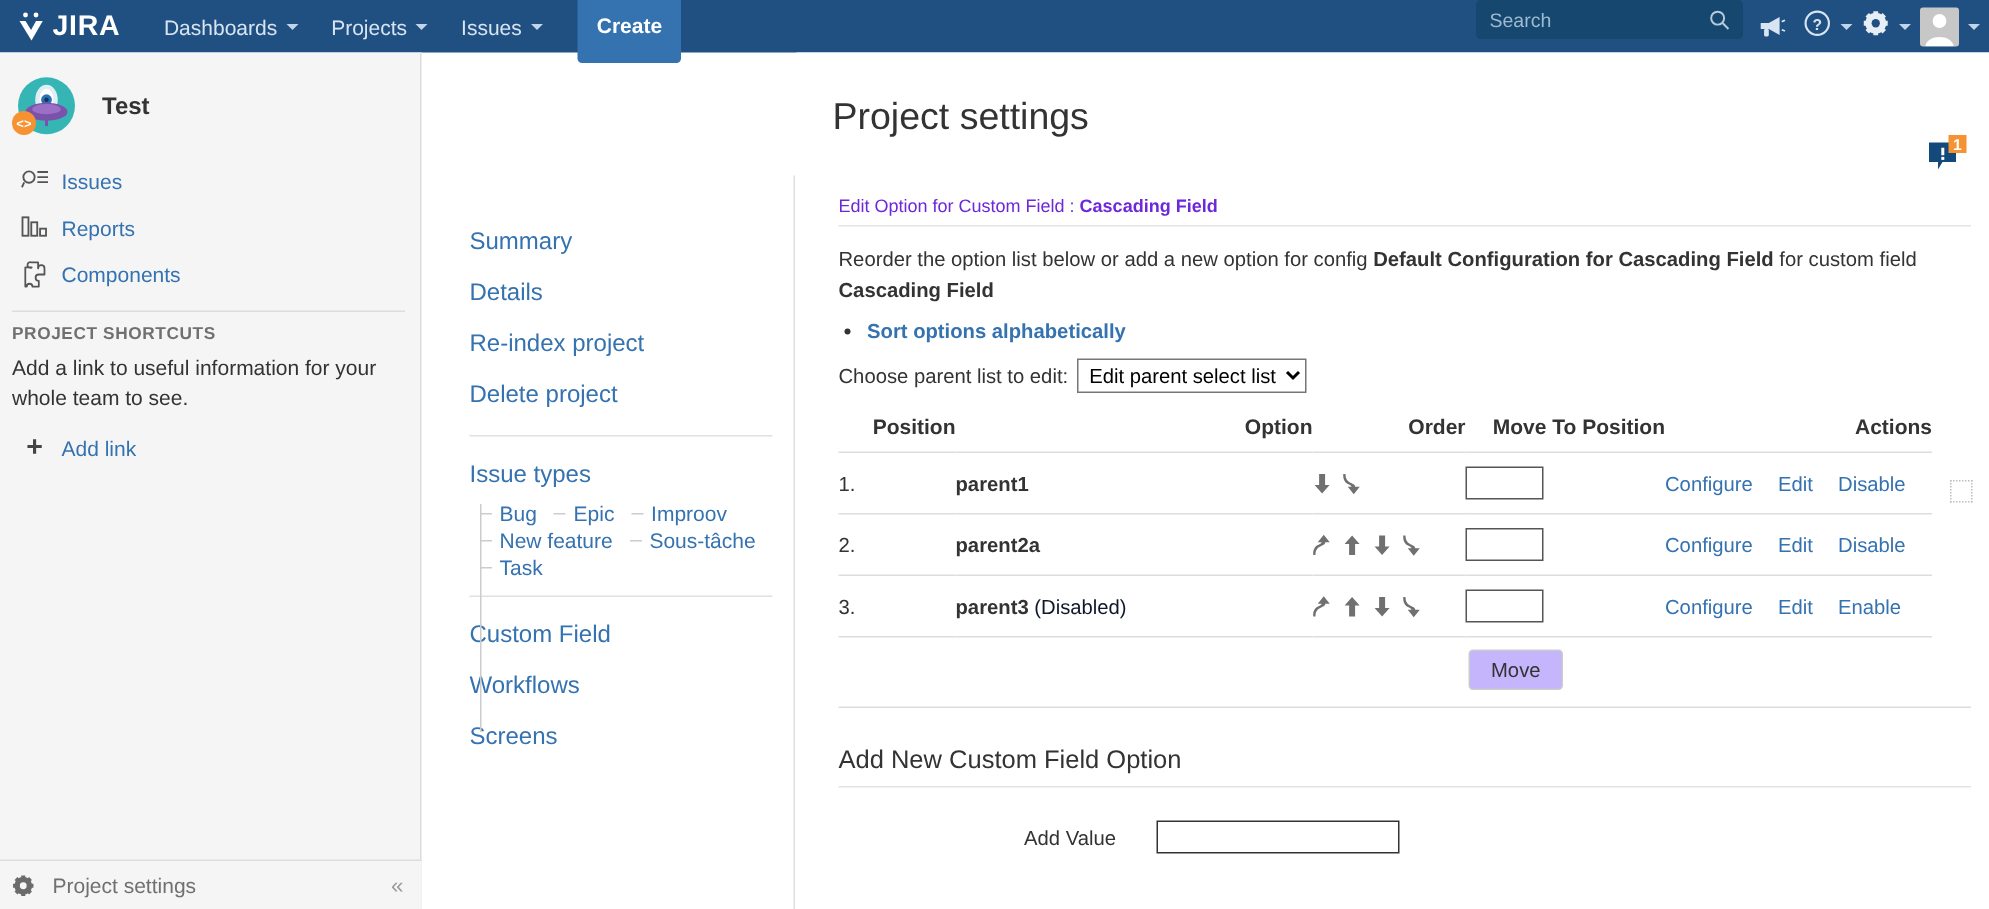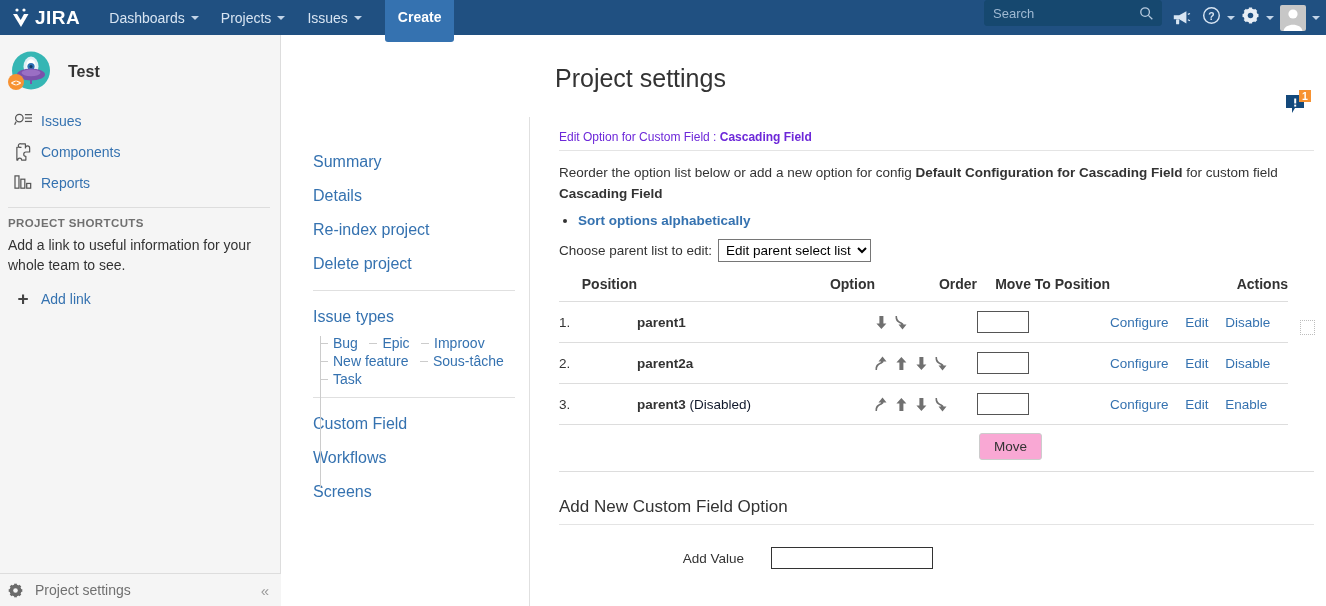--- a/index.html
+++ b/index.html
@@ -172,21 +172,21 @@
     font-family: "Liberation Sans", sans-serif; font-size: 13px; padding: 0 3px;
   }
   .acts a {
     color: #3572b0; text-decoration: none; font-size: 13.5px;
     margin-right: 13px; cursor: pointer;
   }
   .acts a:last-child { margin-right: 0; }
   .move-row { border-bottom: 1px solid #ddd; padding: 8px 0 11px 0; }
   .move-btn {
     margin-left: 420px; font-size: 13.5px; font-family: "Liberation Sans", sans-serif;
-    background: #f9a8d4; border: 1px solid #ccc; border-radius: 3px;
+    background: #c4b5fd; border: 1px solid #ccc; border-radius: 3px;
     padding: 5px 14px; cursor: pointer; color: #333;
   }
   h2.addtitle {
     font-size: 17px; font-weight: normal; color: #333;
     margin: 25px 0 7px 0;
   }
   .addrow { display: flex; align-items: center; padding-top: 11px; gap: 16px; }
   .addlabel { font-size: 13.5px; color: #333; width: 196px; text-align: right; padding-right: 11px; }
   .addinput {
     width: 162px; height: 22px; border: 1px solid #333; background: #fff;
@@ -312,37 +312,37 @@
         <line x1="11.5" y1="2.8" x2="19" y2="2.8" stroke="#555" stroke-width="1.3"></line>
         <line x1="11.5" y1="6.4" x2="19" y2="6.4" stroke="#555" stroke-width="1.3"></line>
         <line x1="11.5" y1="10" x2="19" y2="10" stroke="#555" stroke-width="1.3"></line>
       </svg>
     </span>
     <span class="sb-label">Issues</span>
   </div>
 
   <div class="sb-item">
     <span class="sb-ico">
-      <svg width="19" height="18" viewBox="0 0 20 19">
-        <path d="M3 4.5 L7.5 4.5 A2 2 0 1 1 7.5 1 L12 1 L12 5.2 A2 2 0 1 1 16.5 5.2 L16.5 9.5
-                 L12.5 9.5 A2 2 0 1 0 12.5 14 L12.5 18 L8 18 A2 2 0 1 0 4 18 L3 18 Z" fill="none" stroke="#555" stroke-width="1.25" stroke-linejoin="round"></path>
-      </svg>
-    </span>
-    <span class="sb-label">Components</span>
-  </div>
-
-  <div class="sb-item">
-    <span class="sb-ico">
       <svg width="19" height="17" viewBox="0 0 20 18">
         <rect x="1" y="2" width="4.2" height="13" fill="none" stroke="#555" stroke-width="1.3"></rect>
         <rect x="7.2" y="5.5" width="4.2" height="9.5" fill="none" stroke="#555" stroke-width="1.3"></rect>
         <rect x="13.4" y="10" width="4.2" height="5" fill="none" stroke="#555" stroke-width="1.3"></rect>
       </svg>
     </span>
     <span class="sb-label">Reports</span>
+  </div>
+
+  <div class="sb-item">
+    <span class="sb-ico">
+      <svg width="19" height="18" viewBox="0 0 20 19">
+        <path d="M3 4.5 L7.5 4.5 A2 2 0 1 1 7.5 1 L12 1 L12 5.2 A2 2 0 1 1 16.5 5.2 L16.5 9.5
+                 L12.5 9.5 A2 2 0 1 0 12.5 14 L12.5 18 L8 18 A2 2 0 1 0 4 18 L3 18 Z" fill="none" stroke="#555" stroke-width="1.25" stroke-linejoin="round"></path>
+      </svg>
+    </span>
+    <span class="sb-label">Components</span>
   </div>
 
   <div class="sb-sep"></div>
 
   <div class="sb-section">PROJECT SHORTCUTS</div>
   <div class="sb-text">Add a link to useful information for your whole team to see.</div>
 
   <div class="sb-addlink">
     <span class="plus-ico">+</span>
     <span class="sb-label">Add link</span>

